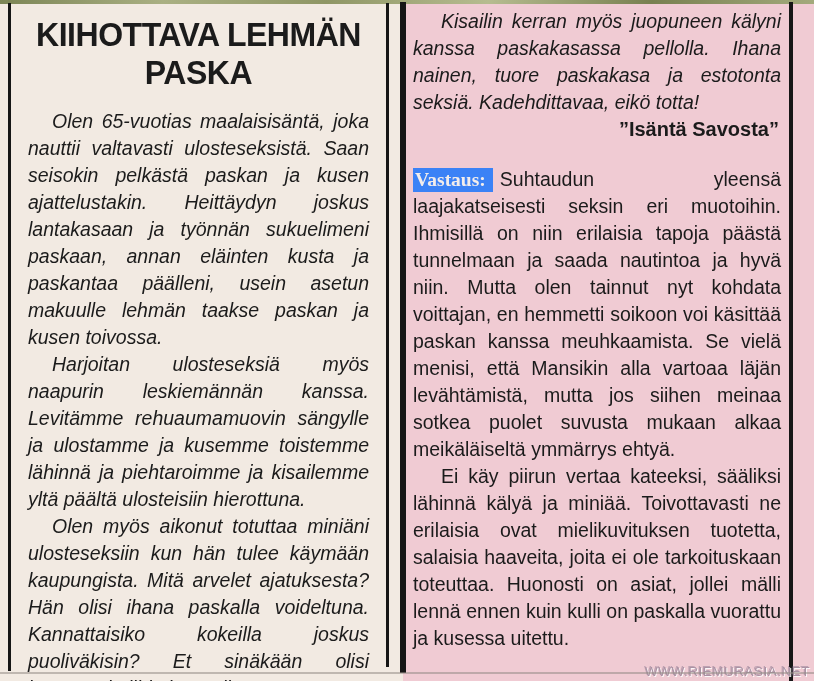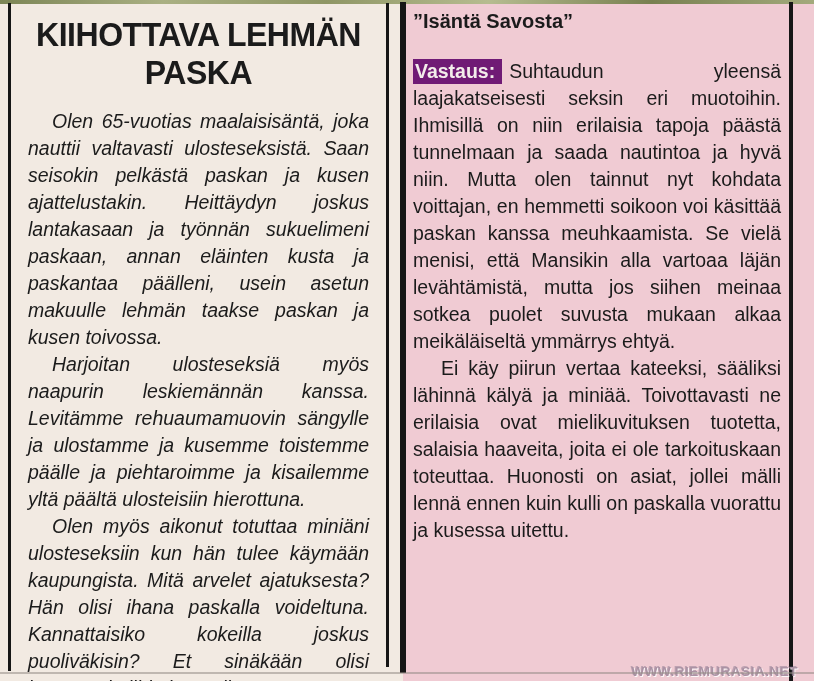--- a/index.html
+++ b/index.html
@@ -64,61 +64,63 @@
     position: absolute; left: 413px; top: 8px; width: 370px;
     padding-right: 2px; box-sizing: border-box;
   }
   .letter-cont {
     font-style: italic;
     text-indent: 28px;
   }
   .signature {
     font-weight: bold;
     font-size: 20px;
-    text-align: left;
+    text-align: right;
     margin: 2px 2px 0 0;
   }
   .answer { margin-top: 25px !important; }
   .answer-label {
-    background: #701a75;
+    background: #3b82f6;
     color: #f3edeb;
     font-weight: bold;
     font-style: normal;
     padding: 1px 7px 2px 2px;
     margin-right: 7px;
+    font-family: Liberation Serif, serif;
   }
   .answer-followup { text-indent: 28px; }
   .watermark {
-    position: absolute; right: 28px; bottom: 2px;
-    font-size: 13.5px; font-weight: bold; letter-spacing: 0.5px;
+    position: absolute; right: 16px; bottom: 2px;
+    font-size: 13.5px; font-weight: normal; letter-spacing: 0.5px;
     color: #ab92a4;
     text-shadow: 1px 1px 0 rgba(255,255,255,0.85), -1px -1px 0 rgba(95,85,115,0.35);
   }
 </style>
 </head>
 <body>
 
 <div class="scan-page">
 
   <div class="bg-right"></div>
   <div class="top-edge"></div>
 
   <div class="rule box-left"></div>
   <div class="rule box-right"></div>
   <div class="rule divider"></div>
   <div class="rule right-line"></div>
 
   <div class="left-column">
     <div class="headline">KIIHOTTAVA LEHMÄN PASKA</div>
     <p>Olen 65-vuotias maalaisisäntä, joka nauttii valtavasti ulosteseksistä. Saan seisokin pelkästä paskan ja kusen ajattelustakin. Heittäydyn joskus lantakasaan ja työnnän sukuelimeni paskaan, annan eläinten kusta ja paskantaa päälleni, usein asetun makuulle lehmän taakse paskan ja kusen toivossa.</p>
-    <p>Harjoitan ulosteseksiä myös naapurin leskiemännän kanssa. Levitämme rehuaumamuovin sängylle ja ulostamme ja kusemme toistemme päälle ja piehtaroimme ja kisailemme yltä päältä ulosteisiin hierottuna.</p>
+    <p>Harjoitan ulosteseksiä myös naapurin leskiemännän kanssa. Levitämme rehuaumamuovin sängylle ja ulostamme ja kusemme toistemme lähinnä ja piehtaroimme ja kisailemme yltä päältä ulosteisiin hierottuna.</p>
     <p>Olen myös aikonut totuttaa miniäni ulosteseksiin kun hän tulee käymään kaupungista. Mitä arvelet ajatuksesta? Hän olisi ihana paskalla voideltuna. Kannattaisiko kokeilla joskus puoliväkisin? Et sinäkään olisi hassumpi niihin hommiin.</p>
   </div>
 
   <div class="right-column">
+    <p class="letter-cont">Kisailin kerran myös juopuneen kälyni kanssa paskakasassa pellolla. Ihana nainen, tuore paskakasa ja estotonta seksiä. Kadehdittavaa, eikö totta!</p>
     <div class="signature">”Isäntä Savosta”</div>
     <p class="answer"><span class="answer-label">Vastaus:</span><span>Suhtaudun yleensä laajakatseisesti seksin eri muotoihin. Ihmisillä on niin erilaisia tapoja päästä tunnelmaan ja saada nautintoa ja hyvä niin. Mutta olen tainnut nyt kohdata voittajan, en hemmetti soikoon voi käsittää paskan kanssa meuhkaamista. Se vielä menisi, että Mansikin alla vartoaa läjän levähtämistä, mutta jos siihen meinaa sotkea puolet suvusta mukaan alkaa meikäläiseltä ymmärrys ehtyä.</span></p>
     <p class="answer-followup">Ei käy piirun vertaa kateeksi, sääliksi lähinnä kälyä ja miniää. Toivottavasti ne erilaisia ovat mielikuvituksen tuotetta, salaisia haaveita, joita ei ole tarkoituskaan toteuttaa. Huonosti on asiat, jollei mälli lennä ennen kuin kulli on paskalla vuorattu ja kusessa uitettu.</p>
   </div>
 
   <div class="watermark">WWW.RIEMURASIA.NET</div>
 
   <div class="bottom-edge"></div>
 </div>
 

